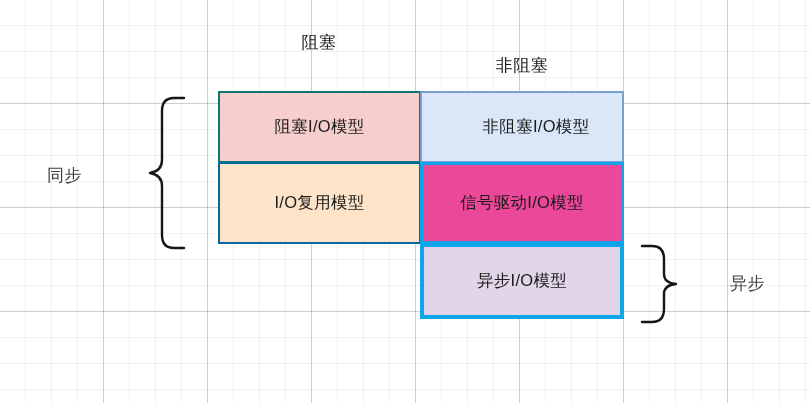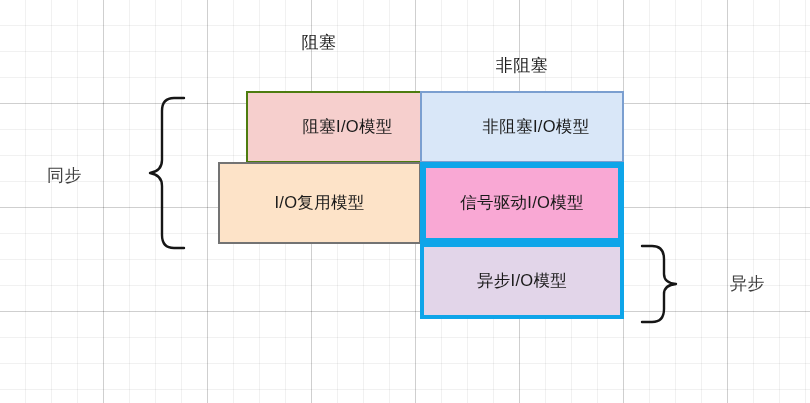--- a/index.html
+++ b/index.html
@@ -78,38 +78,37 @@
     justify-content: center;
     font-size: 16.5px;
     letter-spacing: 0.3px;
     white-space: nowrap;
     color: #1a1a1a;
   }
 
   #cell-blocking-io {
     left: 218px; top: 91px; width: 203px; height: 72px;
     background-color: #f6cfcd;
-    border: 2px solid #4d7c0f;
-    margin-left: 28px;
+    border: 2px solid #0f766e;
   }
   #cell-nonblocking-io {
     left: 420px; top: 91px; width: 204px; height: 72px;
     background-color: #d9e7f8;
     border: 2px solid #7b9fd0;
     padding-left: 28px;
   }
   #cell-io-multiplexing {
     left: 218px; top: 162px; width: 203px; height: 82px;
     background-color: #fde3c8;
-    border: 2px solid #737373;
+    border: 2px solid #0369a1;
   }
   #cell-signal-driven-io {
     left: 420px; top: 162px; width: 204px; height: 82px;
-    background-color: #f9a8d4;
-    border: 6px solid #0ea5e9;
+    background-color: #ec4899;
+    border: 3px solid #0ea5e9;
   }
   #cell-async-io {
     left: 420px; top: 243px; width: 204px; height: 76px;
     background-color: #e2d5e9;
     border: 4px solid #0ea5e9;
   }
 
   
   .brace-svg {
     position: absolute;

